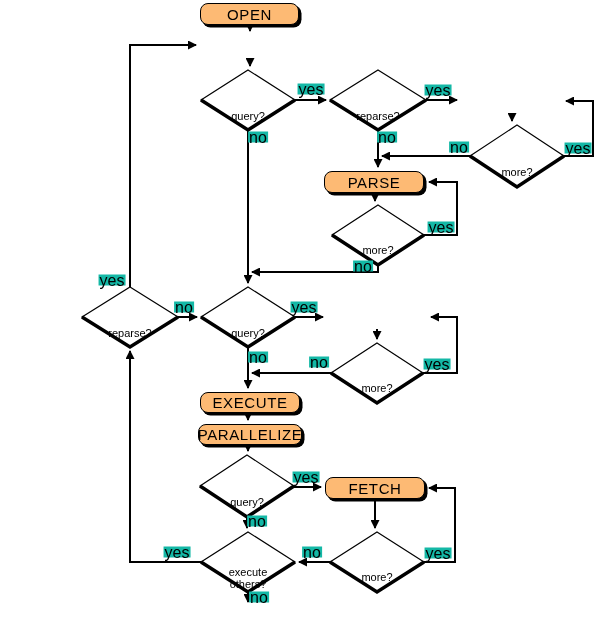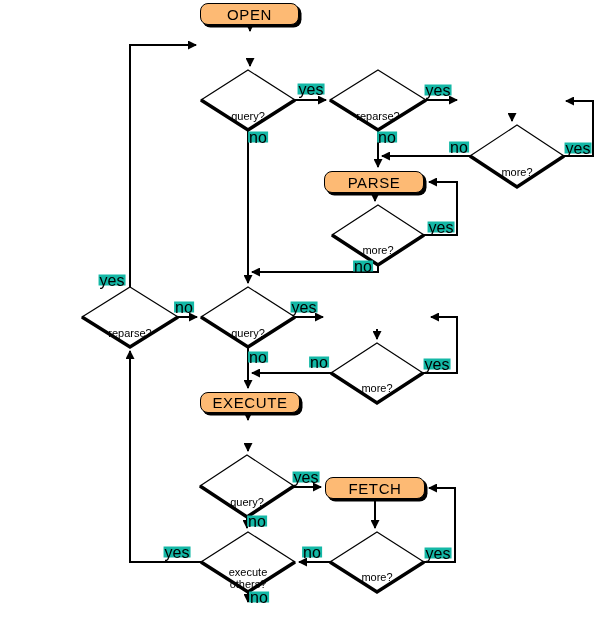--- a/index.html
+++ b/index.html
@@ -109,20 +109,21 @@
       <g>
         <polygon class="dshape" points="248,532 295,562 248,592 201,562"></polygon>
         <polyline class="dshadow" points="201,562 248,592 295,562"></polyline>
       </g>
     </g>
   </svg>
 
   <div class="pbox" style="left:200px;top:3px;width:99px;height:22px">OPEN</div>
   <div class="pbox" style="left:324px;top:171px;width:100px;height:22px">PARSE</div>
   <div class="pbox" style="left:200px;top:392px;width:100px;height:21px">EXECUTE</div>
+  <div class="pbox" style="left:198px;top:424px;width:104px;height:21px">PARALLELIZE</div>
   <div class="pbox" style="left:325px;top:477px;width:100px;height:22px">FETCH</div>
 
   <div class="dlabel" style="left:248px;top:100px">query?</div>
   <div class="dlabel" style="left:378px;top:100px">reparse?</div>
   <div class="dlabel" style="left:517px;top:156px">more?</div>
   <div class="dlabel" style="left:378px;top:234px">more?</div>
   <div class="dlabel" style="left:130px;top:317px">reparse?</div>
   <div class="dlabel" style="left:248px;top:317px">query?</div>
   <div class="dlabel" style="left:377px;top:372px">more?</div>
   <div class="dlabel" style="left:247px;top:486px">query?</div>

